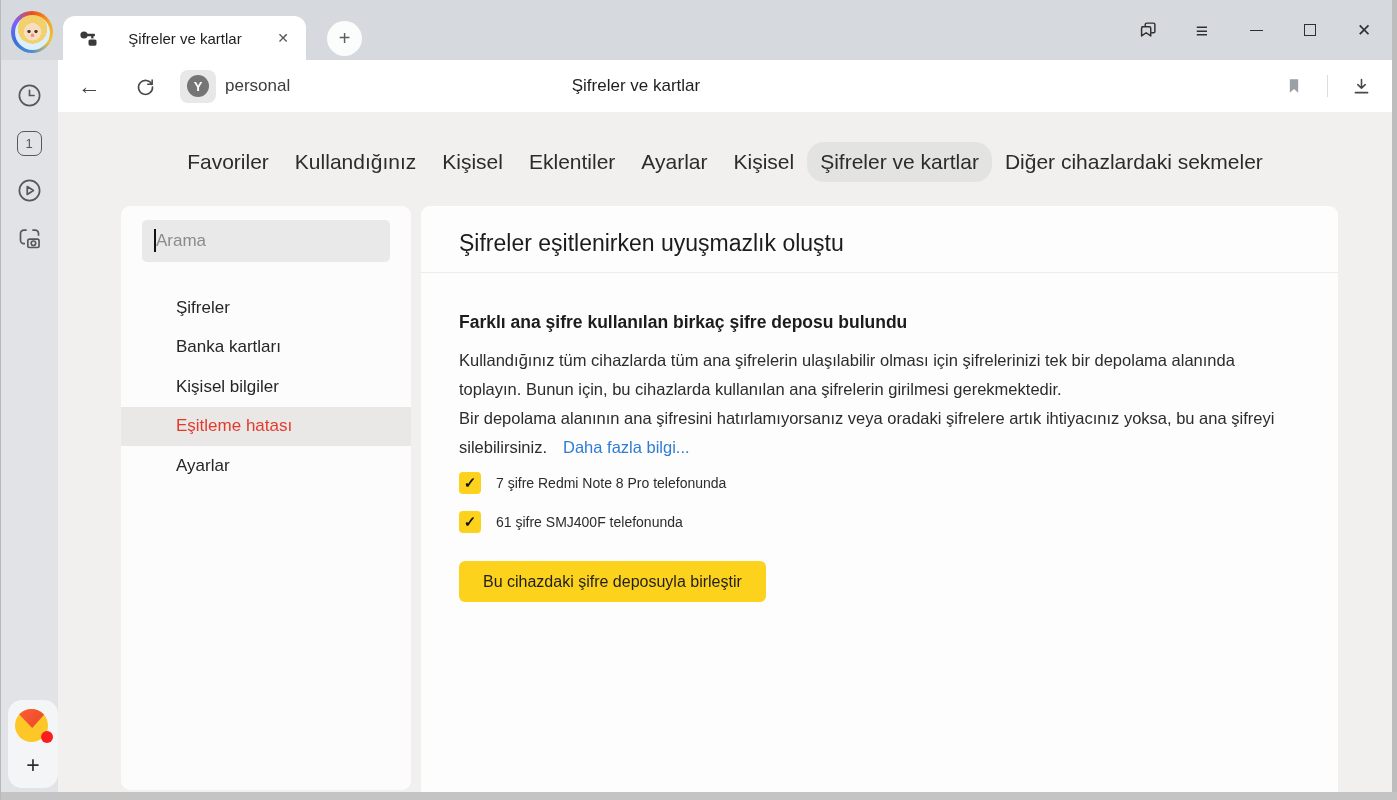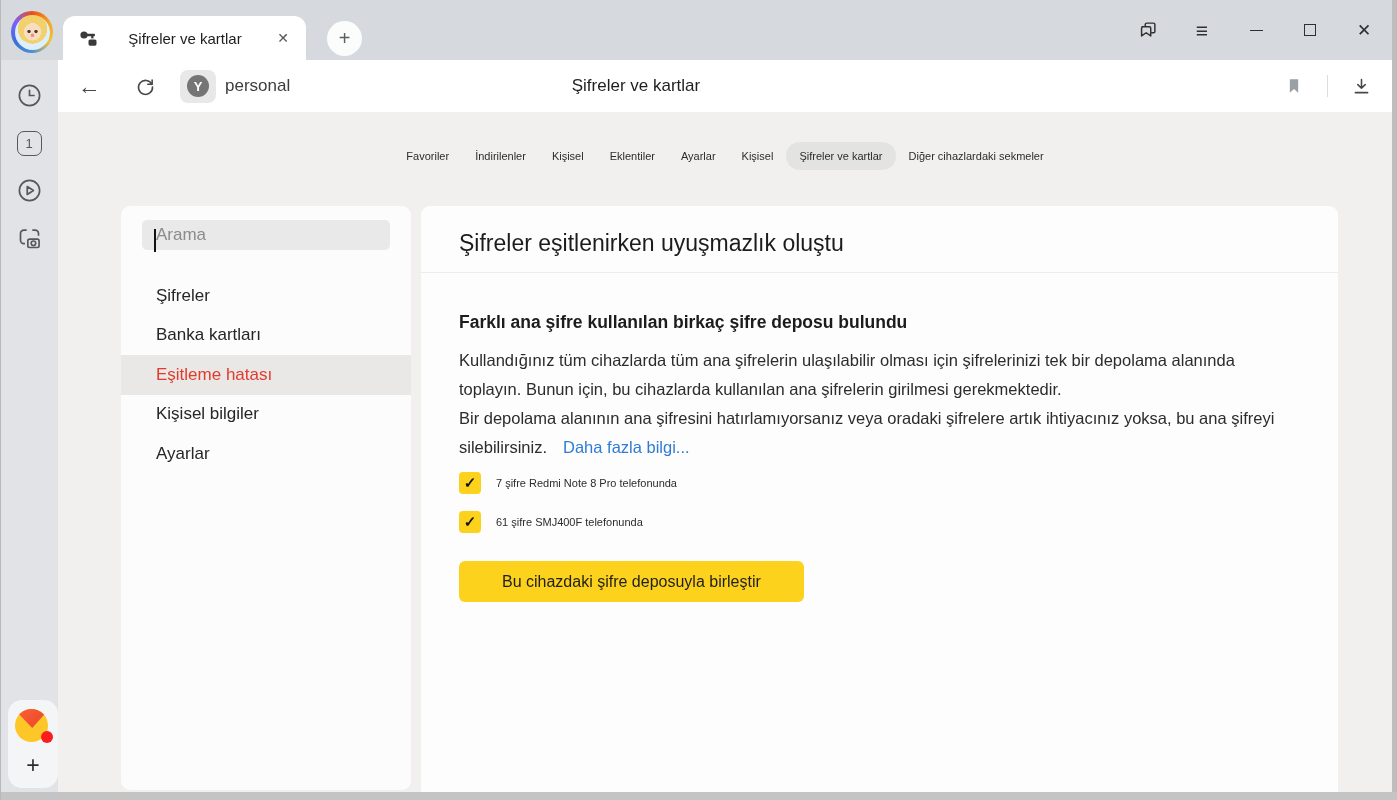--- a/index.html
+++ b/index.html
@@ -60,48 +60,48 @@
   .mail-logo { position:relative; width:36px; height:36px; cursor:pointer; }
   .mail-circle { width:33px; height:33px; border-radius:50%; background:#fcc727; overflow:hidden; position:relative; }
   .mail-flap { position:absolute; top:-1px; left:-2px; width:37px; height:20px; background:linear-gradient(135deg,#ff6233,#e8442e);
     clip-path:polygon(0 0,100% 0,52% 100%); }
   .mail-dot { position:absolute; right:-2px; bottom:2px; width:12px; height:12px; border-radius:50%; background:#fa1e1e; }
   .rail-plus { margin-top:9px; font-size:23px; color:#2c2c2c; cursor:pointer; line-height:1; }
 
   
   .content { position:absolute; left:57px; top:112px; right:5px; bottom:8px; background:#f1f0ee; }
   .navrow { position:absolute; top:30px; left:0; right:0; display:flex; justify-content:center; align-items:center; }
-  .nav-item { font-size:11px; color:#2c2c2c; padding:8px 13px; border-radius:17px; cursor:pointer; white-space:nowrap; }
+  .nav-item { font-size:21px; color:#2c2c2c; padding:8px 13px; border-radius:17px; cursor:pointer; white-space:nowrap; }
   .nav-item.active { background:#e3e3e1; }
 
   .side-card { position:absolute; left:63px; top:94px; width:290px; height:584px; background:#fcfcfc; border-radius:9px; }
   .search-wrap { position:relative; margin:14px 21px 0; }
-  .search-input { width:100%; height:30px; background:#e9e9e9; border:none; border-radius:5px;
+  .search-input { width:100%; height:42px; background:#e9e9e9; border:none; border-radius:5px;
     font-family:"Liberation Sans",sans-serif; font-size:17px; color:#222; padding:0 14px; outline:none; }
   .search-input::placeholder { color:#8b8b8b; }
   .caret { position:absolute; left:12px; top:9px; width:1.5px; height:23px; background:#111; }
   .side-menu { margin-top:26px; }
-  .side-item { height:39.5px; display:flex; align-items:center; padding-left:35px; font-size:17px; color:#262626; cursor:pointer;text-align:right; }
+  .side-item { height:39.5px; display:flex; align-items:center; padding-left:55px; font-size:17px; color:#262626; cursor:pointer;text-align:right; }
   .side-item.active { background:#e9e8e6; color:#e23b2e; }
 
   .main-card { position:absolute; left:363px; top:94px; width:917px; height:720px; background:#fdfdfd; border-radius:9px; padding:21px 38px 0; }
   .main-title { font-size:23px; font-weight:400; color:#1c1c1c; line-height:33px; margin-bottom:12px; }
   .main-divider { border:none; border-top:1px solid #ececec; margin:0 -38px; }
   .main-subtitle { margin-top:39px; font-size:17.5px; font-weight:700; color:#1c1c1c; margin-bottom:13px; }
   .main-paragraphs p { font-size:16.5px; line-height:29px; color:#2c2c2c; }
   .more-link { color:#2f7cd6; cursor:pointer; margin-left:16px; }
   .checks { margin-top:9px; }
   .check-row { display:flex; align-items:center; gap:15px; height:24px; margin-bottom:15px; cursor:pointer; }
   .checkbox { width:22px; height:22px; border-radius:4px; background:#fcd21d; display:grid; place-items:center;
     font-size:15px; font-weight:700; color:#111; }
-  .check-label { font-size:11px; color:#2c2c2c; }
+  .check-label { font-size:14px; color:#2c2c2c; }
   .btn-row { margin-top:27px; display:flex; gap:10px; }
   .btn { border:none; height:41px; border-radius:6px; font-family:"Liberation Sans",sans-serif;
     font-size:16px; color:#1f1f1f; cursor:pointer; }
-  .btn-merge { background:#fcd21d; padding:0 43px; }
+  .btn-merge { background:#fcd21d; padding:0 24px; }
   .btn-delete { background:#f1f1f0; width:141px; color:#333; }
 
   .edge-right { position:absolute; top:0; right:0; width:5px; height:800px; background:#bdbdbd; }
   .edge-bottom { position:absolute; left:0; right:0; bottom:0; height:8px; background:#c4c4c4; }
 </style>
 </head>
 <body>
 
 <div class="window">
 
@@ -207,39 +207,39 @@
         <div class="mail-dot"></div>
       </div>
       <div class="rail-plus">+</div>
     </div>
   </div>
 
   <div class="content">
 
     <div class="navrow">
       <div class="nav-item">Favoriler</div>
-      <div class="nav-item">İndirilenler</div>
+      <div class="nav-item">Kullandığınız</div>
       <div class="nav-item">Kişisel</div>
       <div class="nav-item">Eklentiler</div>
       <div class="nav-item">Ayarlar</div>
       <div class="nav-item">Kişisel</div>
       <div class="nav-item active">Şifreler ve kartlar</div>
       <div class="nav-item">Diğer cihazlardaki sekmeler</div>
     </div>
 
     <div class="side-card">
       <div class="search-wrap">
         <input class="search-input" type="text" placeholder="Arama" style="">
         <div class="caret"></div>
       </div>
       <div class="side-menu">
         <div class="side-item">Şifreler</div>
         <div class="side-item">Banka kartları</div>
+        <div class="side-item">Kişisel bilgiler</div>
         <div class="side-item active">Eşitleme hatası</div>
-        <div class="side-item">Kişisel bilgiler</div>
         <div class="side-item">Ayarlar</div>
       </div>
     </div>
 
     <div class="main-card">
       <div class="main-title">Şifreler eşitlenirken uyuşmazlık oluştu</div>
       <hr class="main-divider">
       <div class="main-subtitle">Farklı ana şifre kullanılan birkaç şifre deposu bulundu</div>
       <div class="main-paragraphs">
         <p>Kullandığınız tüm cihazlarda tüm ana şifrelerin ulaşılabilir olması için şifrelerinizi tek bir depolama alanında toplayın. Bunun için, bu cihazlarda kullanılan ana şifrelerin girilmesi gerekmektedir.</p>

